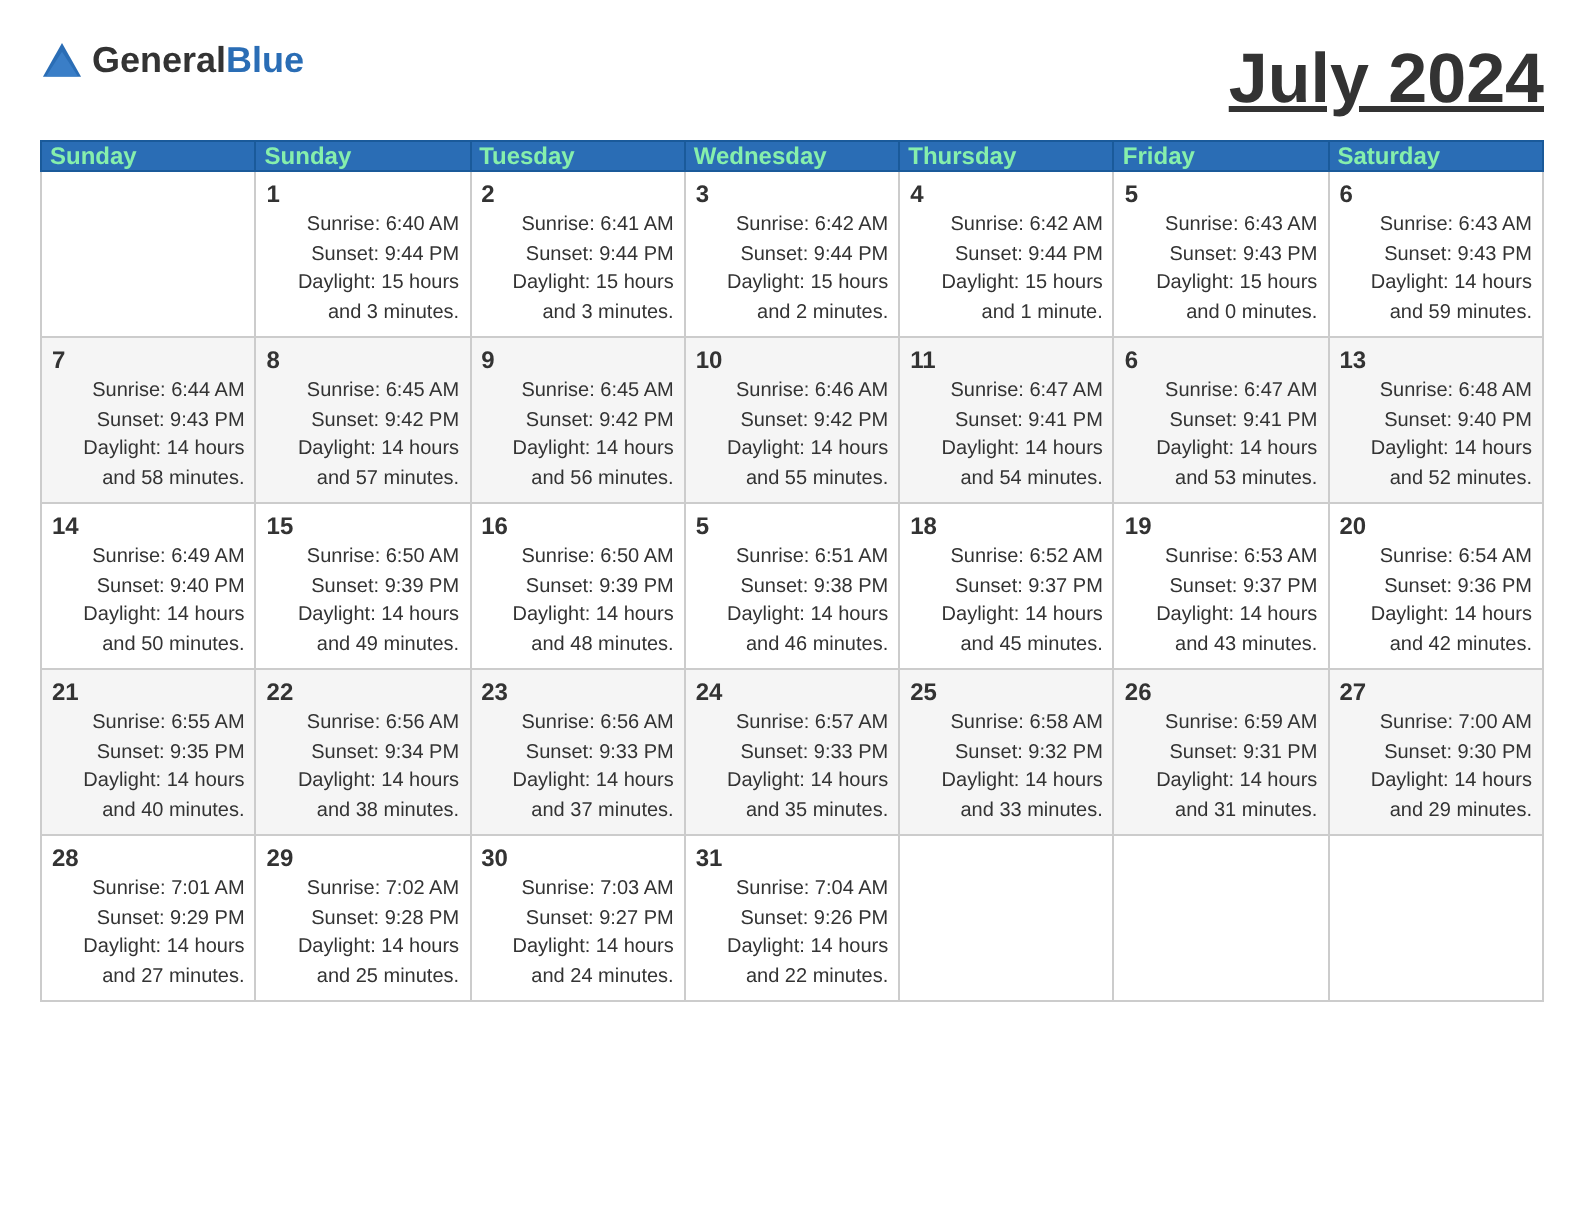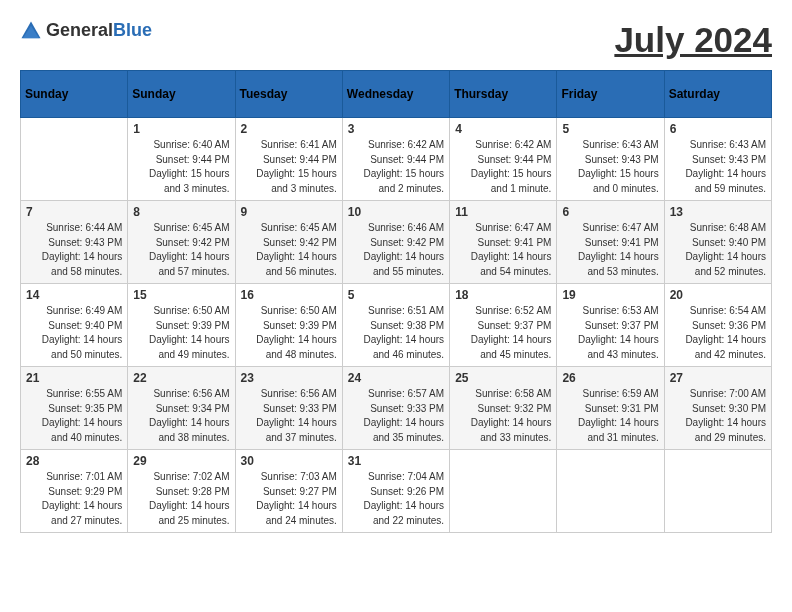--- a/index.html
+++ b/index.html
@@ -48,24 +48,24 @@
       font-size: 15px;
       color: #333;
     }
     table {
       width: 100%;
       border-collapse: collapse;
       table-layout: fixed;
     }
     thead tr th {
       background-color: #2a6db5;
-      color: #000000;
+      color: #86efac;
       font-size: 12px;
       font-weight: bold;
-      padding: 16px 4px;
+      padding: 0 4px;
       text-align: left;
       border: 1px solid #1a5a9a;
     }
     tbody tr td {
       border: 1px solid #ccc;
       vertical-align: top;
       padding: 4px 5px;
       font-size: 10.5px;
       color: #333;
       height: 80px;

